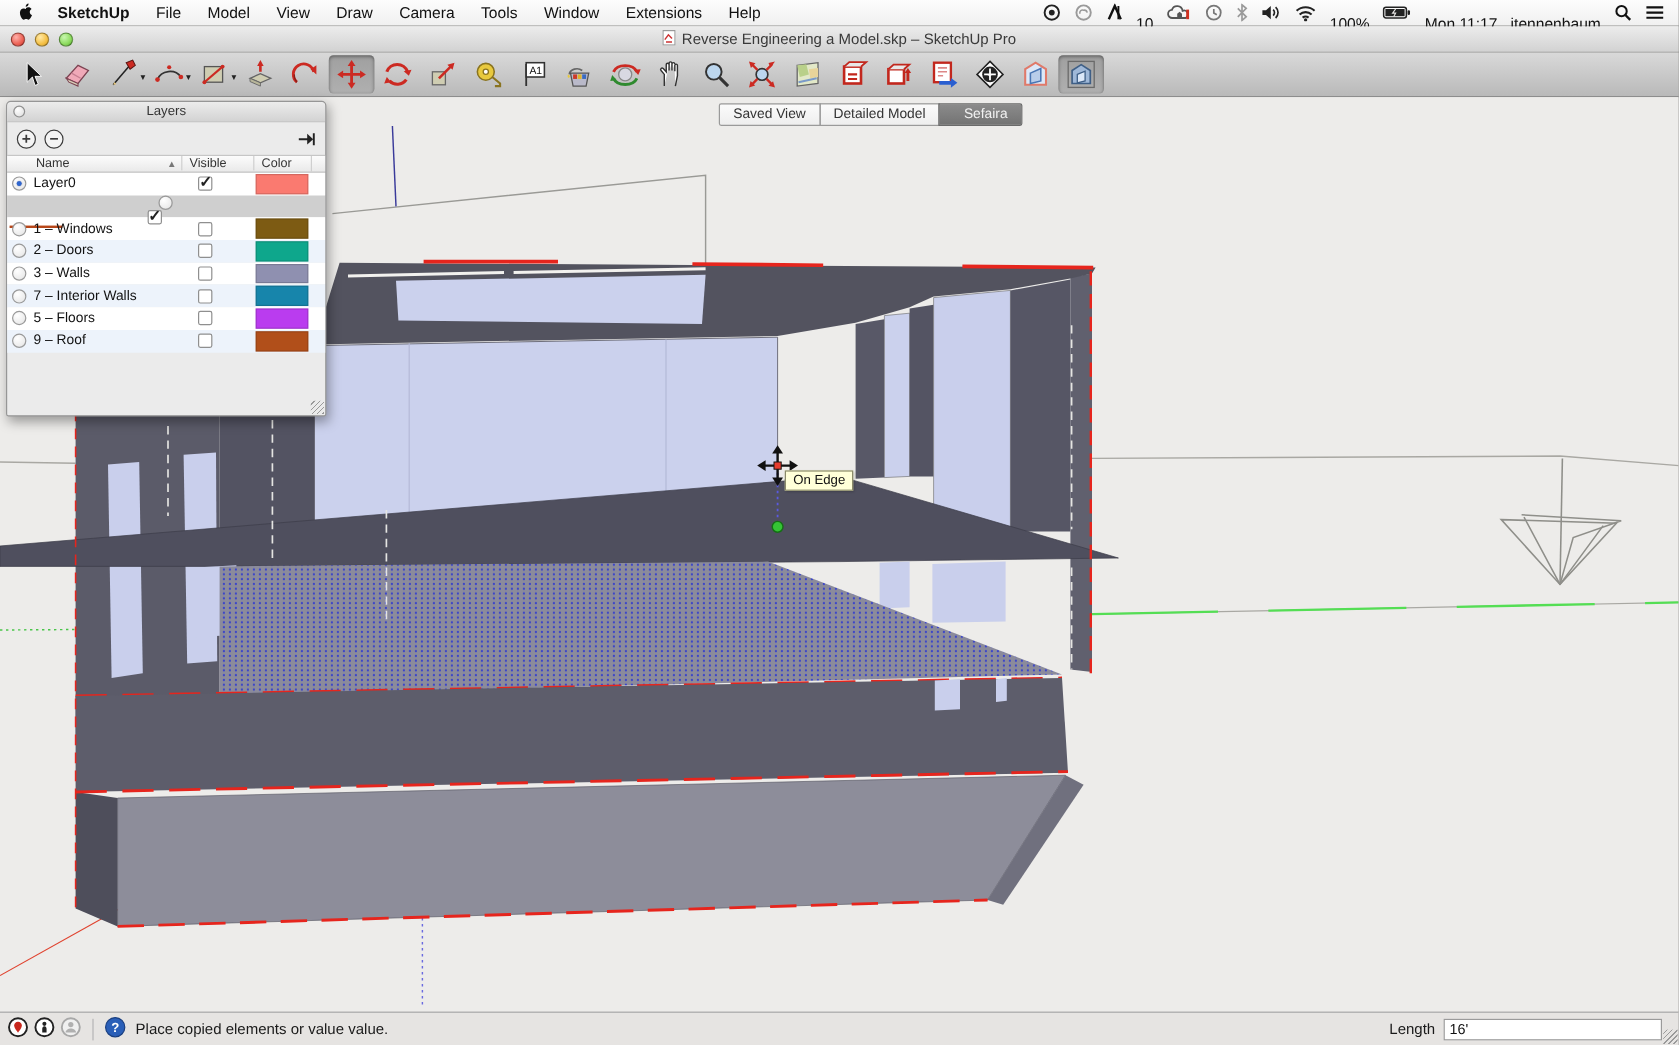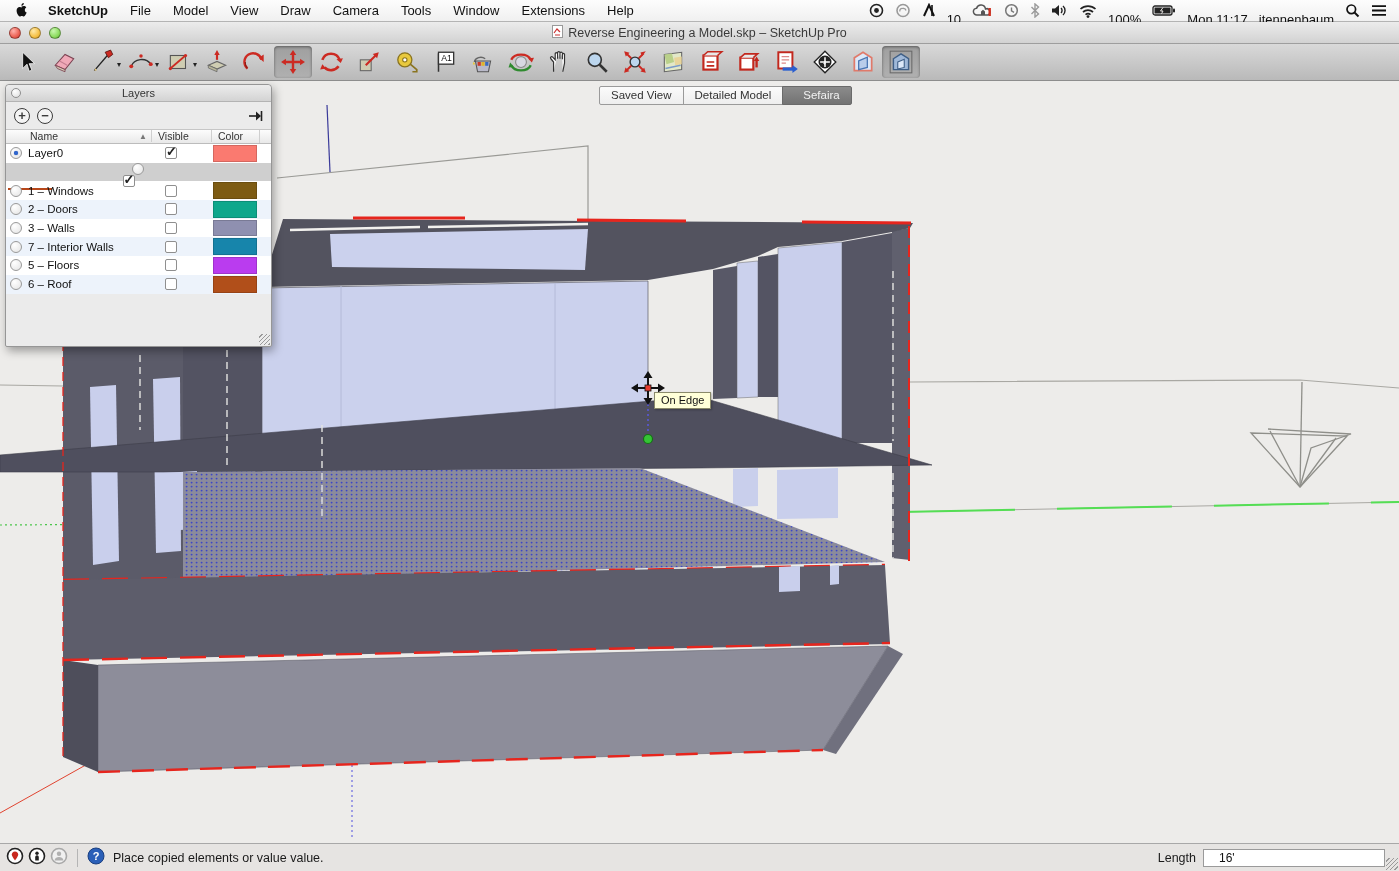--- a/index.html
+++ b/index.html
@@ -97,21 +97,21 @@
     background:repeating-linear-gradient(135deg, transparent 0 2px, #9a9a9a 2px 3px); }
 
   
   .statusbar { position:absolute; bottom:0; left:0; width:100%; height:28px; background:#e6e4e2;
     border-top:1px solid #a8a8a8; display:flex; align-items:center; font-size:12.5px; color:#1a1a1a; }
   .sb-icons { display:flex; align-items:center; gap:4px; margin-left:6px; }
   .sb-sep { width:1px; height:18px; background:#b5b5b5; margin:0 5px; }
   .sb-msg { margin-left:8px; }
   .sb-right { margin-left:auto; display:flex; align-items:center; gap:7px; margin-right:14px; }
   .sb-length-input { width:182px; height:18px; border:1px solid #9a9a9a; background:#fff; font-size:12px;
-    font-family:"Liberation Sans",sans-serif; padding:0 15px; color:#111; }
+    font-family:"Liberation Sans",sans-serif; padding:0 4px; color:#111; }
   .sb-grip { position:absolute; right:1px; bottom:1px; width:12px; height:12px;
     background:repeating-linear-gradient(135deg, transparent 0 2px, #9a9a9a 2px 3px); }
 </style>
 </head>
 <body>
 
 <div class="screen">
 
   <div class="menubar">
     <span class="apple">
@@ -646,21 +646,21 @@
               <span class="lr-cb"></span>
             </span>
             <span class="lr-swcell">
               <span class="lr-sw" style="background: rgb(186, 60, 239);"></span>
             </span>
             <span class="lr-end"></span>
           </div>
 
           <div class="layer-row">
             <span class="lr-radio"></span>
-            <span class="lr-name">6 – Roof</span>
+            <span class="lr-name">9 – Roof</span>
             <span class="lr-cbcell">
               <span class="lr-cb"></span>
             </span>
             <span class="lr-swcell">
               <span class="lr-sw" style="background: rgb(177, 79, 26);"></span>
             </span>
             <span class="lr-end"></span>
           </div>
 
 

